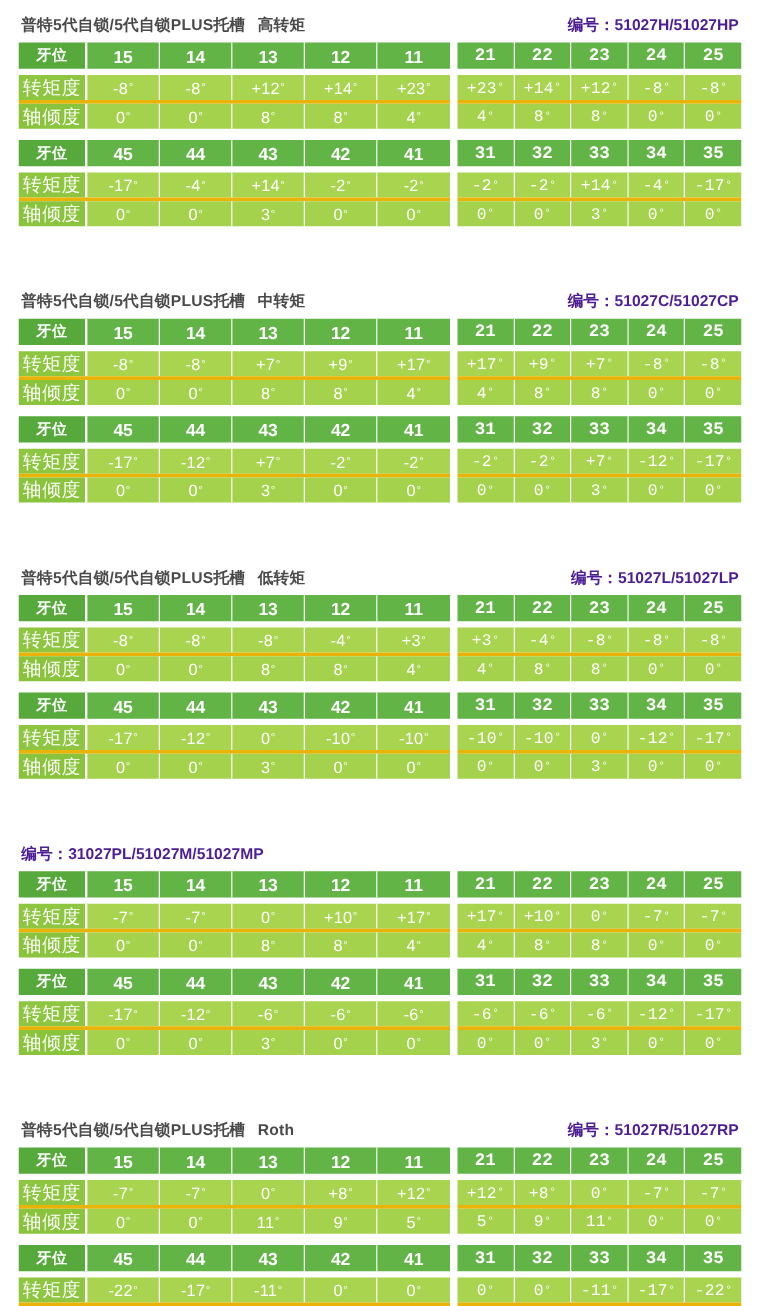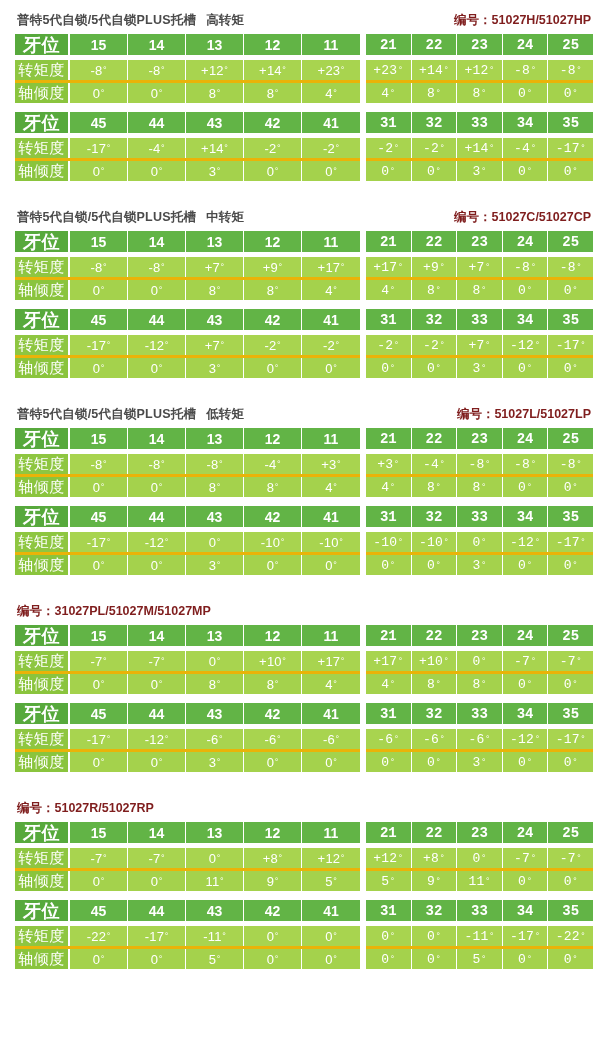--- a/index.html
+++ b/index.html
@@ -16,21 +16,21 @@
     width:608px;
     padding-top:12px;
     box-sizing:border-box;
   }
 
   
   .block{
     width:608px;
     box-sizing:border-box;
     padding:0 15px;
-    margin-bottom:28px;
+    margin-bottom:52px;
   }
   .block:last-child{margin-bottom:0;}
 
   .block-head{
     display:flex;
     align-items:baseline;
     justify-content:space-between;
     margin-bottom:5px;
     padding:0 2px;
   }
@@ -40,21 +40,21 @@
     color:#4a4a4a;
     letter-spacing:.2px;
     white-space:nowrap;
   }
   .block-title .variant{
     margin-left:10px;
   }
   .block-code{
     font-size:12.5px;
     font-weight:bold;
-    color:#7f1d1d;
+    color:#4c1d95;
     white-space:nowrap;
   }
 
   
   .arch{ margin-bottom:9px; }
   .arch:last-child{margin-bottom:0;}
 
   
   .strip{
     display:flex;
@@ -107,21 +107,21 @@
 
   
   .strip.header .cell{
     background:#62b446;
     height:21px;
     font-size:14px;
     font-weight:bold;
   }
   .strip.header .cell.label{
     background:#57a93c;
-    font-size:18px;
+    font-size:12px;
   }
 
   
   .strip.data .cell{
     background:#a6d34e;
   }
   .strip.data .cell.label{
     background:#8cc63f;
   }
   .strip.data .row.torque .cell{
@@ -1119,20 +1119,21 @@
                 <span class="num">0</span>
                 <span class="deg">°</span>
               </div>
             </div>
           </div>
         </div>
       </div>
     </div>
     <div class="block">
       <div class="block-head">
+        <div class="block-title"><span>普特5代自锁/5代自锁PLUS托槽</span><span class="variant">Roth</span></div>
         <div class="block-code">编号：51027R/51027RP</div>
       </div>
       <div class="arch">
         <div class="strip header">
           <div class="half left">
             <div class="row positions">
               <div class="cell label">牙位</div>
               <div class="cell val">15</div>
               <div class="cell val">14</div>
               <div class="cell val">13</div>

